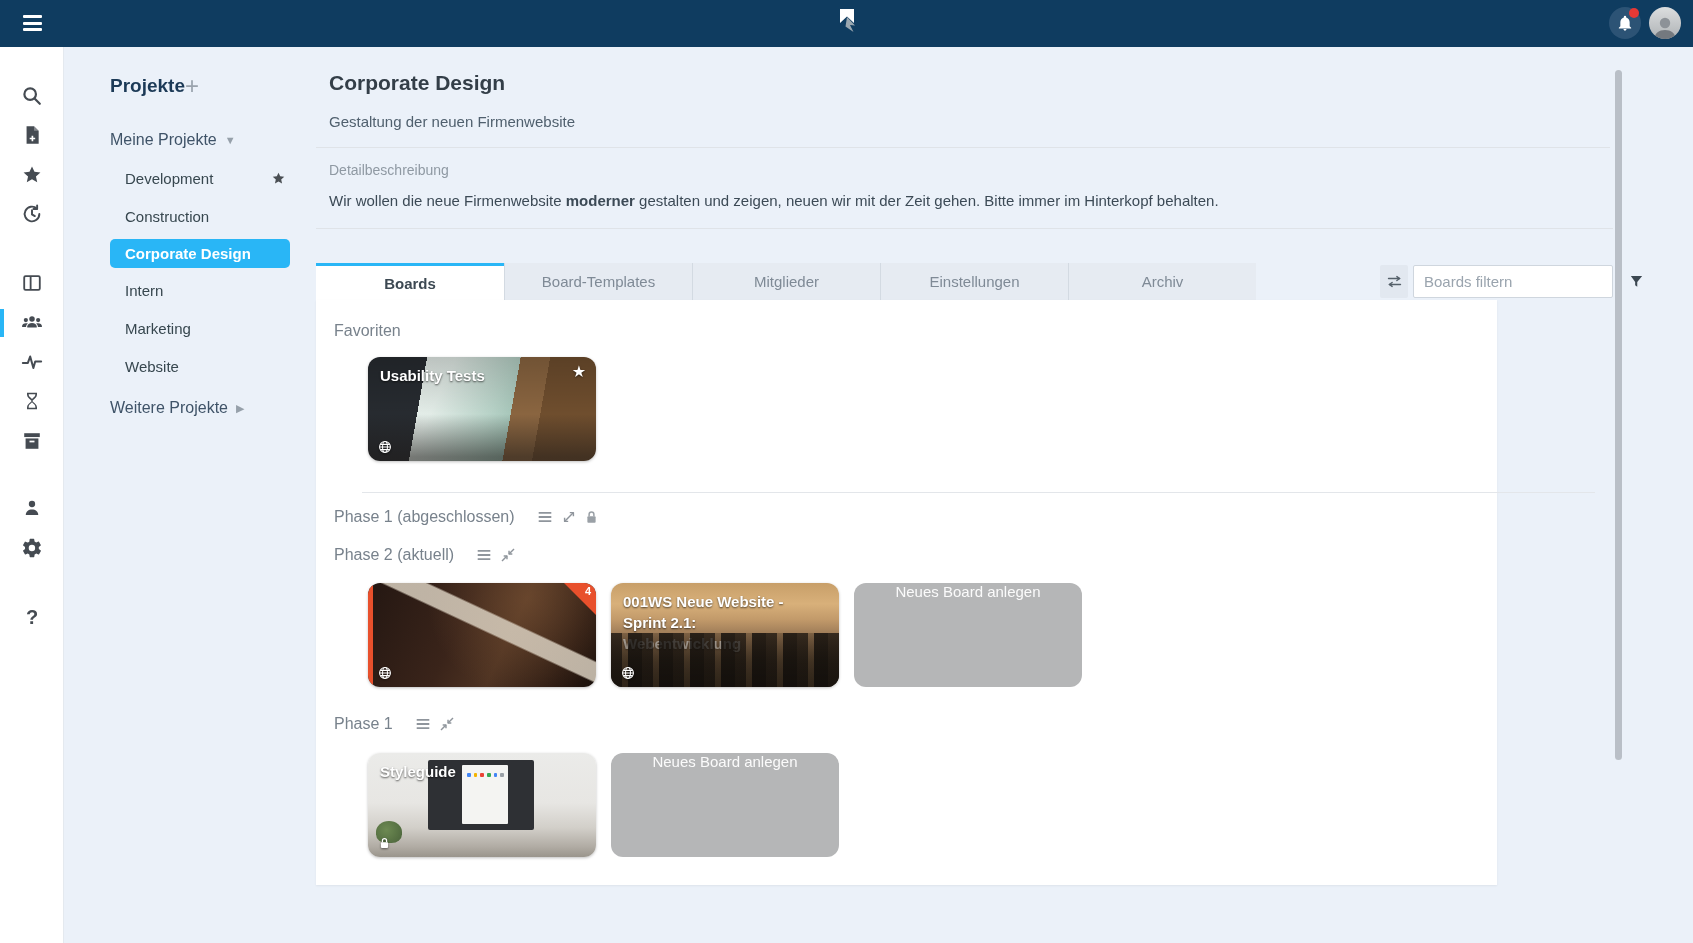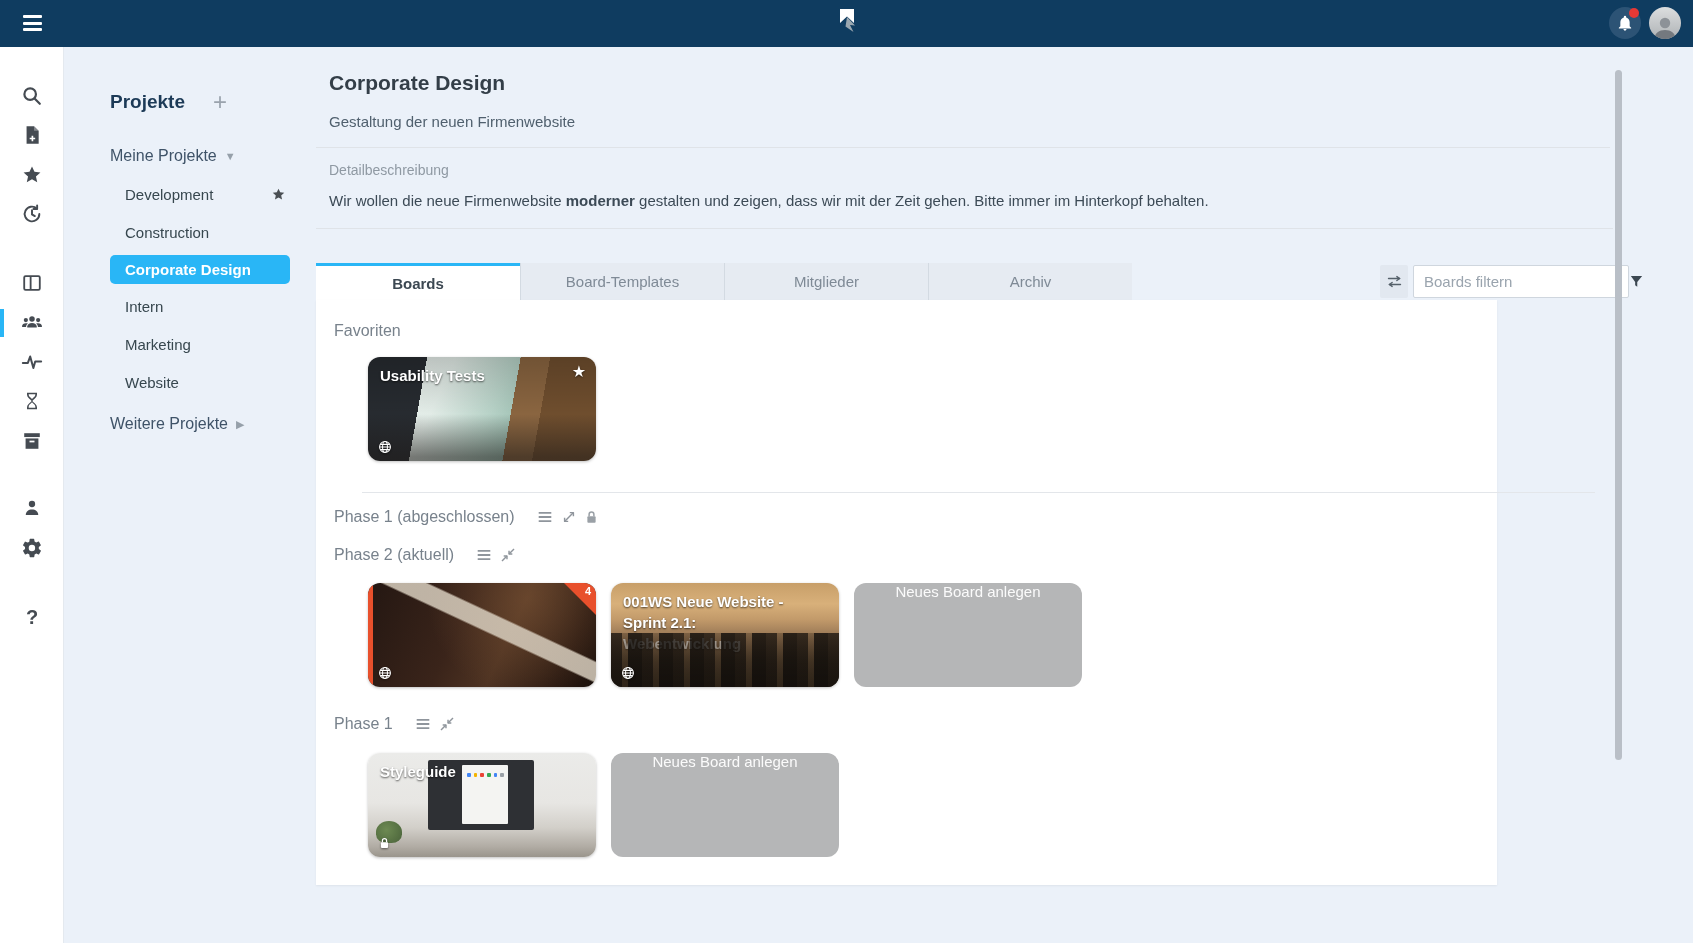--- a/index.html
+++ b/index.html
@@ -20,21 +20,21 @@
   .rail { position:absolute; left:0; top:47px; width:64px; height:896px; background:#fff; border-right:1px solid #e4e9ef; z-index:40; }
   .rail-item { width:64px; height:24px; display:flex; align-items:center; justify-content:center; cursor:pointer; }
   .ri-1 { margin-top:37px; } .ri-2,.ri-4 { margin-top:15px; } .ri-3 { margin-top:16px; }
   .ri-5 { margin-top:45px; } .ri-6 { margin-top:16px; } .ri-7,.ri-8 { margin-top:15px; } .ri-9 { margin-top:16px; }
   .ri-10 { margin-top:43px; } .ri-11 { margin-top:16px; } .ri-12 { margin-top:45px; }
   .rail-active-bar { position:absolute; left:0; top:262px; width:4px; height:28px; background:#29b6f6; }
   .qmark { font-size:20px; font-weight:bold; color:#454b52; }
 
   
   .projects { position:absolute; left:64px; top:47px; width:252px; height:896px; }
-  .proj-head { margin:44px 0 0 46px; display:flex; align-items:center; gap:28px; }
+  .proj-head { margin:28px 0 0 46px; display:flex; align-items:center; }
   .proj-title { font-size:19px; font-weight:bold; color:#1c3a57; }
   .plus-icon { font-size:24px; color:#9aa3ad; font-weight:normal; cursor:pointer; line-height:20px; }
   .proj-group { margin:34px 0 0 46px; font-size:16px; color:#3f5368; display:flex; align-items:center; gap:8px; cursor:pointer; }
   .caret { font-size:11px; color:#96a0aa; }
   .proj-item { margin:21px 0 0 61px; font-size:15px; color:#37474f; display:flex; align-items:center; cursor:pointer; width:175px; }
   .proj-item .item-star { margin-left:auto; margin-right:14px; }
   .proj-item.active-pill { margin:14px 0 0 46px; width:180px; height:29px; background:#29b6f6; border-radius:5px; color:#fff; font-weight:bold; padding-left:15px; display:flex; align-items:center; }
   .pill-after { margin-top:14px; }
   .proj-more { margin:24px 0 0 46px; font-size:16px; color:#3f5368; display:flex; align-items:center; gap:8px; cursor:pointer; }
 
@@ -42,26 +42,26 @@
   .content { position:absolute; left:316px; top:47px; width:1297px; height:896px; }
   .main-title { position:absolute; top:24px; left:13px; font-size:21px; font-weight:bold; color:#333e48; }
   .main-sub { position:absolute; top:66px; left:13px; font-size:15px; color:#50606e; }
   .hr1 { position:absolute; top:100px; left:0; width:1294px; height:1px; background:#dfe3e8; }
   .detail-label { position:absolute; top:115px; left:13px; font-size:14px; color:#8f99a3; }
   .detail-body { position:absolute; top:145px; left:13px; font-size:15px; color:#3c4a56; }
   .detail-body b { font-weight:bold;margin-top:33px; }
   .hr2 { position:absolute; top:181px; left:0; width:1297px; height:1px; background:#dfe3e8; }
 
   .tabstrip { position:absolute; top:216px; left:0; height:37px; display:flex; }
-  .tab { width:204px; height:37px; display:flex; align-items:center; justify-content:center; font-size:15px; cursor:pointer; }
+  .tab { width:188px; height:37px; display:flex; align-items:center; justify-content:center; font-size:15px; cursor:pointer; }
   .tab.active { background:#fff; border-top:3px solid #29b6f6; font-weight:bold; color:#3c4852; }
   .tab.inactive { background:#e6ebf2; border-left:1px solid #d3dae2; color:#7f8a96; }
 
   .tune-btn { position:absolute; top:218px; left:1064px; width:28px; height:33px; background:#e2e8f0; border-radius:2px; display:flex; align-items:center; justify-content:center; cursor:pointer; }
-  .filter-input-wrap { position:absolute; top:218px; left:1097px; width:216px; height:33px; background:#fff; border:1px solid #cfd6de; border-radius:2px; display:flex; align-items:center; }
+  .filter-input-wrap { position:absolute; top:218px; left:1097px; width:200px; height:33px; background:#fff; border:1px solid #cfd6de; border-radius:2px; display:flex; align-items:center; }
   .filter-input { border:none; outline:none; flex:1; font-size:15px; color:#3c4a56; padding:0 6px 0 10px; font-family:"Liberation Sans", sans-serif; background:transparent; }
   .filter-input::placeholder { color:#9aa4ae; }
   .funnel { margin-right:9px; }
 
   .panel { position:absolute; top:253px; left:0; width:1181px; height:585px; background:#fff; box-shadow:0 1px 2px rgba(0,0,0,.06); }
   .section-label { font-size:16px; color:#78828c; }
   .lbl-fav { position:absolute; top:22px; left:18px; }
   .sec-div { position:absolute; top:192px; left:46px; width:1233px; height:1px; background:#e3e6ea; }
   .phase-row { position:absolute; display:flex; align-items:center; gap:9px; }
   .pr-1 { top:208px; left:18px; } .pr-2 { top:246px; left:18px; } .pr-3 { top:415px; left:18px; }
@@ -270,27 +270,28 @@
     <span>Weitere Projekte</span>
     <span class="caret">▶</span>
   </div>
 </div>
 
 <div class="content">
   <div class="main-title">Corporate Design</div>
   <div class="main-sub">Gestaltung der neuen Firmenwebsite</div>
   <div class="hr1"></div>
   <div class="detail-label">Detailbeschreibung</div>
-  <div class="detail-body"><span>Wir wollen die neue Firmenwebsite </span><b>moderner</b><span> gestalten und zeigen, dass wir mit der Zeit gehen. Bitte immer im Hinterkopf behalten.</span></div>
+  <div class="detail-body"><span>Wir wollen die neue Firmenwebsite </span><b>moderner</b><span> gestalten und zeigen, neuen wir mit der Zeit gehen. Bitte immer im Hinterkopf behalten.</span></div>
   <div class="hr2"></div>
 
   <div class="tabstrip">
     <div class="tab active">Boards</div>
     <div class="tab inactive">Board-Templates</div>
     <div class="tab inactive">Mitglieder</div>
+    <div class="tab inactive">Einstellungen</div>
     <div class="tab inactive">Archiv</div>
   </div>
 
   <div class="tune-btn">
     <svg width="17" height="17" viewBox="0 0 20 20" fill="none" stroke="#55606a" stroke-width="1.7" stroke-linecap="round" stroke-linejoin="round">
       <path d="M3 6.5h13"></path>
         <path d="M12.8 4.2 16 6.5l-3.2 2.3"></path>
       <path d="M17 13.5H4"></path>
         <path d="M7.2 11.2 4 13.5l3.2 2.3"></path>
     </svg>

